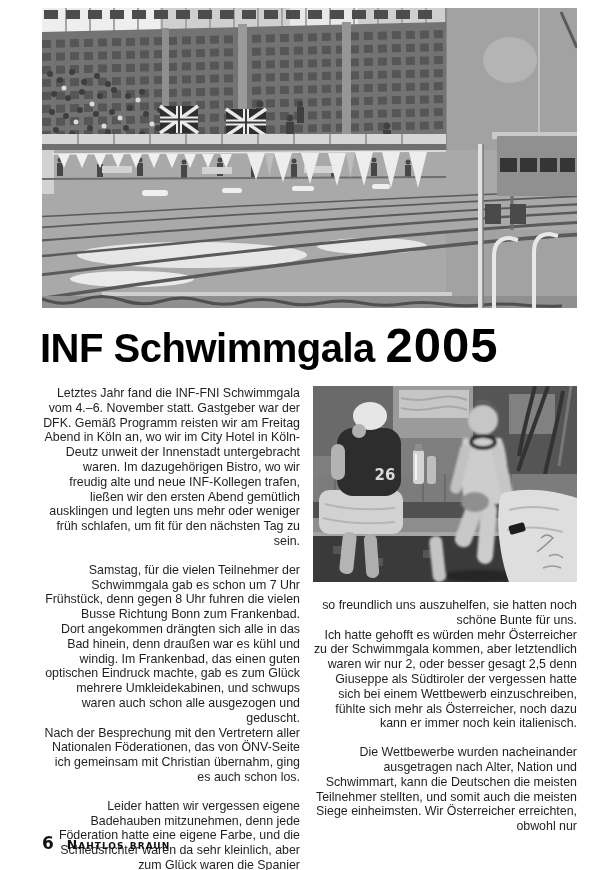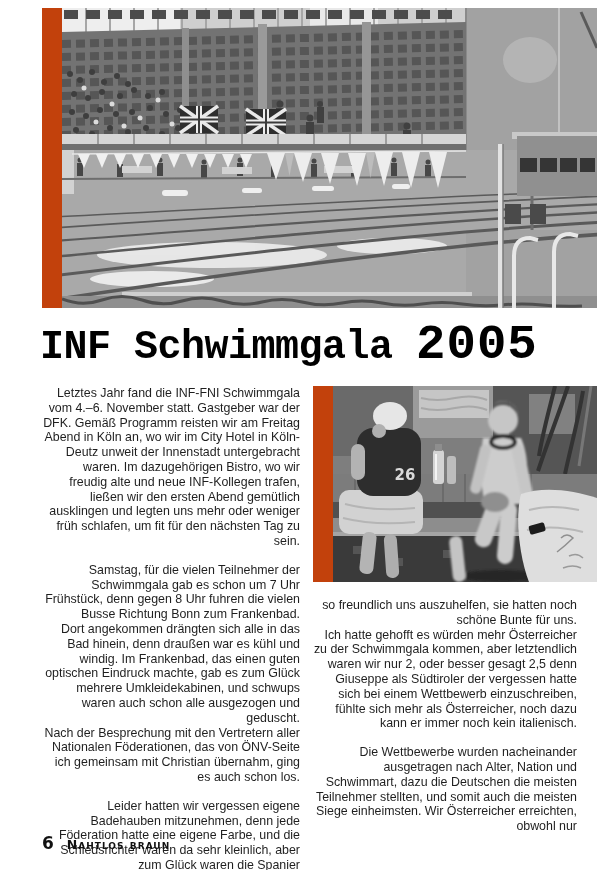--- a/index.html
+++ b/index.html
@@ -1,26 +1,26 @@
 <!DOCTYPE html>
 <html><head>
 <meta charset="utf-8">
 <style>
   html,body{margin:0;padding:0;background:#ffffff;}
   .page{
     position:relative;width:612px;height:870px;background:#ffffff;
     font-family:"Liberation Sans",sans-serif;color:#1f1f1f;overflow:hidden;
   }
-  .photo{position:absolute;overflow:hidden;background:#c2410c;padding-left:20px;}
+  .photo{position:absolute;overflow:hidden;background:#c2410c;}
   .photo svg{display:block;}
   .photo-top{left:42px;top:8px;width:535px;height:300px;}
   .photo-right{width:264px;height:196px;position:relative;margin:0 0 16px 0;}
   h1.title{
     position:absolute;left:40px;top:314px;width:540px;margin:0;
-    font-family:Liberation Mono, monospace;font-weight:bold;color:#000;
+    font-family:Liberation Sans, sans-serif;font-weight:bold;color:#000;
     font-size:40px;line-height:62px;letter-spacing:-0.5px;white-space:nowrap;
   }
   h1.title .year{font-size:49px;letter-spacing:1px;}
   .col{position:absolute;top:386px;font-size:12.4px;line-height:14.8px;}
   .col-left{left:42px;width:258px;}
   .col-right{left:313px;width:264px;}
   .col p{margin:0 0 14px 0;white-space:pre-line;text-align:right;}
   .footer{
     position:absolute;left:42px;top:833px;display:flex;align-items:baseline;gap:13px;
     font-family:"DejaVu Sans",sans-serif;font-weight:bold;color:#111;
@@ -409,21 +409,21 @@
           <path d="M194,144 q26,-6 56,2" stroke="#b8b8b8" stroke-width="2" fill="none"></path>
           <path d="M228,152 q6,-6 12,0 q-8,8 -16,14" stroke="#8f8f8f" stroke-width="1.5" fill="none"></path>
           <path d="M236,170 q8,-4 14,2 M230,182 q10,-4 18,0" stroke="#9a9a9a" stroke-width="1.5" fill="none"></path>
           <rect x="196" y="138" width="16" height="9" rx="2" fill="#1c1c1c" transform="rotate(-15 204 142)"></rect>
         </g>
       </svg>
     </div>
     <p>so freundlich uns auszuhelfen, sie hatten noch schöne Bunte für uns.
 Ich hatte gehofft es würden mehr Österreicher zu der Schwimmgala kommen, aber letztendlich waren wir nur 2, oder besser gesagt 2,5 denn Giuseppe als Südtiroler der vergessen hatte sich bei einem Wettbewerb einzuschreiben,
 fühlte sich mehr als Österreicher, noch dazu kann er immer noch kein italienisch.</p>
-    <p>Die Wettbewerbe wurden nacheinander ausgetragen nach Alter, Nation und Schwimmart, dazu die Deutschen die meisten Teilnehmer stellten, und somit auch die meisten Siege einheimsten. Wir Österreicher erreichten, obwohl nur</p>
+    <p>Die Wettbewerbe wurden nacheinander ausgetragen nach Alter, Nation und Schwimmart, kann die Deutschen die meisten Teilnehmer stellten, und somit auch die meisten Siege einheimsten. Wir Österreicher erreichten, obwohl nur</p>
   </div>
 
   <div class="footer">
     <span class="pagenum">6</span>
     <span class="magname">Nahtlos braun</span>
   </div>
 
 </div>
 
 </body></html>

